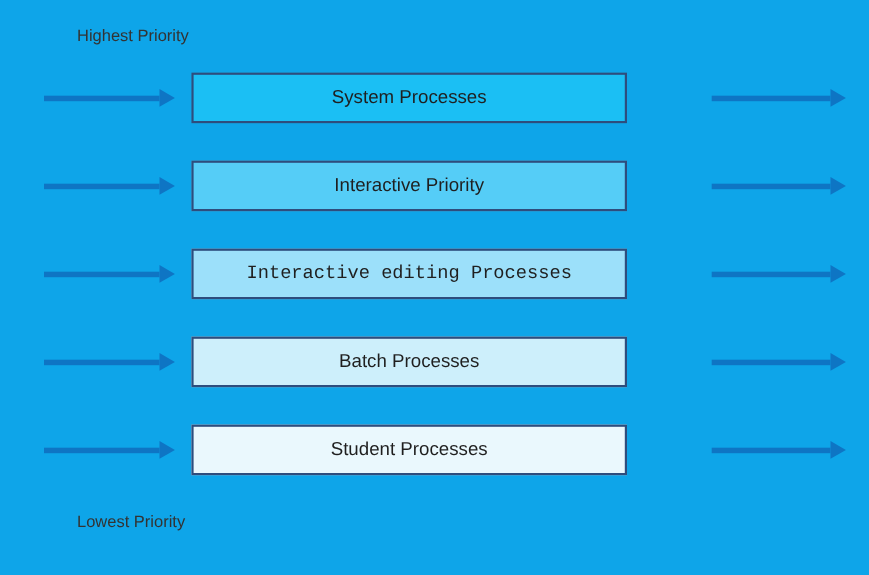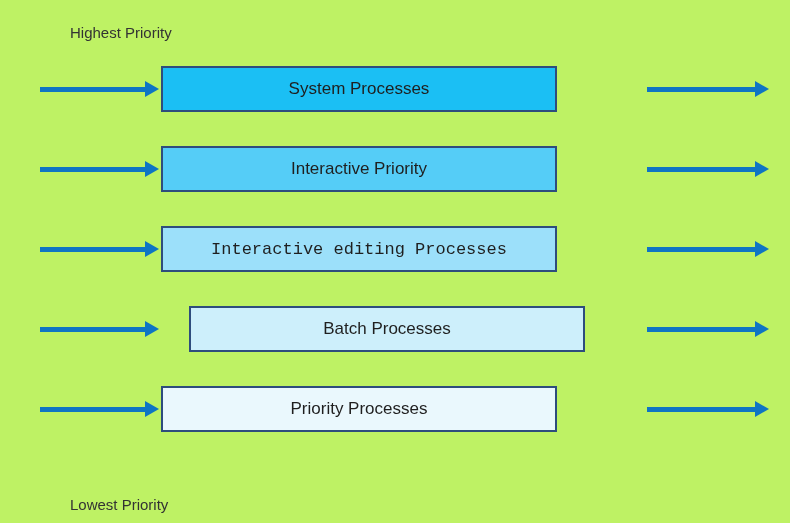--- a/index.html
+++ b/index.html
@@ -5,51 +5,51 @@
   html, body {
     margin: 0;
     padding: 0;
     background: #ffffff;
     font-family: "Liberation Sans", "DejaVu Sans", sans-serif;
   }
   .canvas {
     position: relative;
     width: 790px;
     height: 523px;
-    background: #bef264;
+    background: #0ea5e9;
     overflow: hidden;
   }
   .priority-label {
     position: absolute;
     left: 70px;
     font-size: 15px;
     color: #333333;
     white-space: nowrap;
   }
   .priority-label.top { top: 24px; }
-  .priority-label.bottom { top: 466px; margin-top: 30px; }
+  .priority-label.bottom { top: 466px; }
 
   .queue-box {
     position: absolute;
-    left: 161px;
+    left: 174px;
     width: 396px;
     height: 46px;
     box-sizing: border-box;
     border: 2px solid #2e4d7d;
     display: flex;
     align-items: center;
     justify-content: center;
     font-size: 17px;
     color: #1f1f1f;
     text-align: center;
   }
   .row0 .queue-box { top: 66px; }
   .row1 .queue-box { top: 146px; }
   .row2 .queue-box { top: 226px; font-family: Liberation Mono, monospace; }
-  .row3 .queue-box { top: 306px; margin-left: 28px; }
+  .row3 .queue-box { top: 306px; }
   .row4 .queue-box { top: 386px; }
 
   .arrow {
     position: absolute;
     height: 16px;
     display: flex;
     align-items: center;
   }
   .arrow .shaft {
     flex: 1 1 auto;
@@ -124,21 +124,21 @@
       <div class="shaft"></div>
       <div class="head"></div>
     </div>
   </div>
 
   <div class="row row4">
     <div class="arrow in">
       <div class="shaft"></div>
       <div class="head"></div>
     </div>
-    <div class="queue-box" style="background-color: rgb(234, 248, 253);">Priority Processes</div>
+    <div class="queue-box" style="background-color: rgb(234, 248, 253);">Student Processes</div>
     <div class="arrow out">
       <div class="shaft"></div>
       <div class="head"></div>
     </div>
   </div>
 
   <div class="priority-label bottom">Lowest Priority</div>
 
 </div>
 

